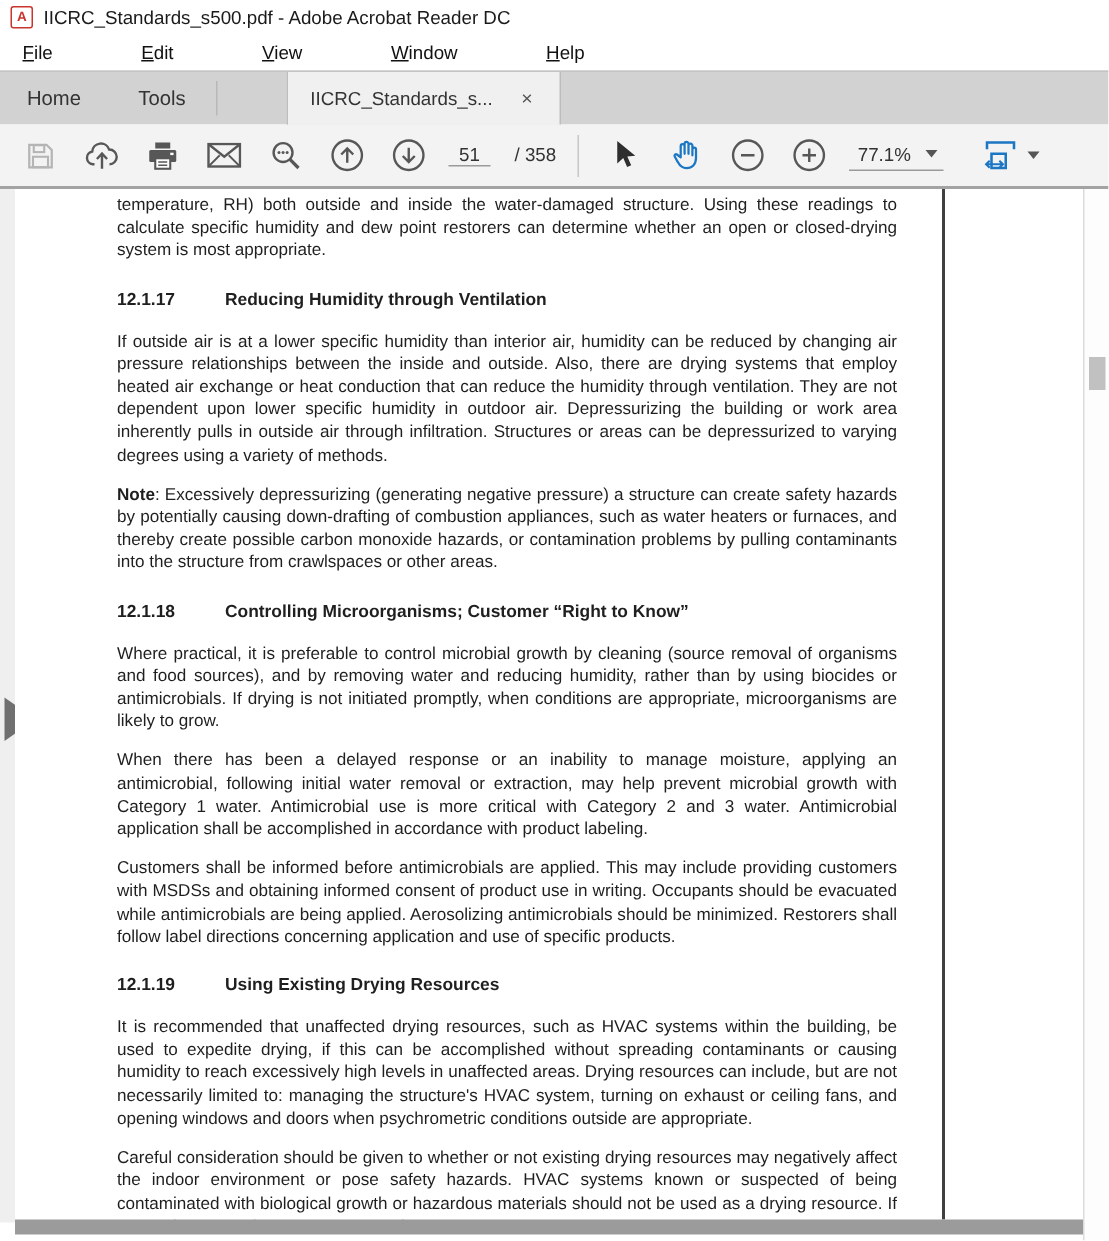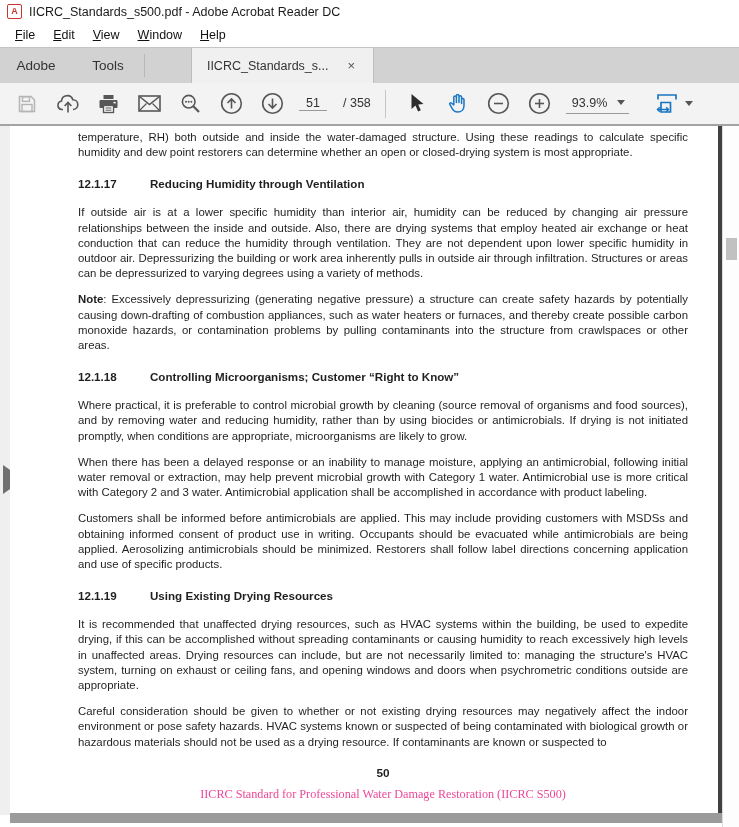--- a/index.html
+++ b/index.html
@@ -7,21 +7,21 @@
   body { font-family:"Liberation Sans", sans-serif; background:#fff; overflow:hidden; }
   .window { width:739px; height:827px; position:relative; background:#fff; }
 
   
   .titlebar { height:23px; display:flex; align-items:center; padding-left:7px; background:#fff; }
   .app-icon { width:15px; height:15px; margin-right:7px; position:relative; border:1.5px solid #c9342c; border-radius:2px; display:flex; align-items:center; justify-content:center; }
   .app-icon span { color:#c9342c; font-weight:bold; font-size:9px; line-height:1; }
   .titlebar .title { font-size:12.5px; color:#1a1a1a; }
 
   
-  .menubar { height:24px; display:flex; align-items:center; background:#fff; padding-left:6px; }
+  .menubar { height:24px; display:flex; align-items:center; background:#fff; padding-left:6px;gap:41px; }
   .menu-item { font-size:12.5px; color:#111; padding:3px 9px; cursor:default; }
 
   
   .tabbar { height:36px; background:#d2d2d2; display:flex; align-items:stretch; border-top:1px solid #c4c4c4; }
   .tab { display:flex; align-items:center; justify-content:center; font-size:13.5px; color:#333; }
   .tab-home { width:72px; }
   .tab-tools { width:72px; }
   .tab-sep { width:1px; background:#b8b8b8; margin:6px 0; }
   .tab-doc { width:183px; background:#f0f0f0; border-left:1px solid #bdbdbd; border-right:1px solid #bdbdbd; justify-content:center; gap:16px;margin-left:46px; }
   .tab-doc .tab-label { font-size:12.5px; color:#333; }
@@ -38,21 +38,21 @@
   .zoom-combo { display:flex; align-items:center; border-bottom:1px solid #9a9a9a; padding:2px 4px 3px 6px; margin-left:6px; flex:0 0 auto; }
   .zoom-value { font-size:12.5px; color:#333; margin-right:10px; }
   .caret { width:0; height:0; border-left:4px solid transparent; border-right:4px solid transparent; border-top:5px solid #555; flex:0 0 auto; }
   .fit-combo { display:flex; align-items:center; gap:6px; margin-left:26px; flex:0 0 auto; }
 
   
   .docarea { position:relative; height:701px; background:#fff; }
   .nav-strip { position:absolute; left:0; top:0; width:10px; height:689px; background:#efefef; }
   .nav-expand { position:absolute; left:1px; top:344px; width:13px; height:18px; background:transparent; border:none; padding:0; }
   .nav-expand .tri { width:0; height:0; border-top:7px solid transparent; border-bottom:7px solid transparent; border-left:10px solid #707070; }
-  .page { position:absolute; left:10px; top:0; width:712px; height:687px; background:#fff; border-right:4px solid #404040; overflow:hidden; padding:4px 30px 0 68px; }
+  .page { position:absolute; left:10px; top:0; width:620px; height:687px; background:#fff; border-right:2px solid #404040; overflow:hidden; padding:4px 30px 0 68px; }
   .canvas-strip { position:absolute; left:10px; top:687px; width:712px; height:10px; background:#9b9b9b; }
   .vscroll { position:absolute; right:0; top:0; width:17px; height:701px; background:#fdfdfd; border-left:1px solid #dcdcdc; }
   .vthumb { position:absolute; left:3px; top:112px; width:11px; height:22px; background:#c1c1c1; }
 
   
   .doc-para { font-size:11.4px; line-height:15.2px; color:#1f1f1f; text-align:justify; margin:11px 0; }
   .doc-para:first-child { margin-top:0; }
   .doc-heading { font-size:11.6px; font-weight:bold; color:#1f1f1f; margin:17px 0 15px 0; }
   .doc-heading .h-num { display:inline-block; min-width:72px; }
   .note-label { font-weight:bold; }
@@ -73,21 +73,21 @@
 
   <div class="menubar">
     <div class="menu-item"><u>F</u>ile</div>
     <div class="menu-item"><u>E</u>dit</div>
     <div class="menu-item"><u>V</u>iew</div>
     <div class="menu-item"><u>W</u>indow</div>
     <div class="menu-item"><u>H</u>elp</div>
   </div>
 
   <div class="tabbar">
-    <div class="tab tab-home">Adobe</div>
+    <div class="tab tab-home">Home</div>
     <div class="tab tab-tools">Tools</div>
     <div class="tab-sep"></div>
     <div class="tab tab-doc">
       <span class="tab-label">IICRC_Standards_s...</span>
       <span class="tab-close">×</span>
     </div>
   </div>
 
   <div class="toolbar">
     <div class="tbtn">
@@ -164,21 +164,21 @@
         </svg>
     </div>
     <div class="tbtn">
       <svg width="23" height="23" viewBox="0 0 23 23">
           <circle cx="11.5" cy="11.5" r="9.8" fill="none" stroke="#575757" stroke-width="1.6"></circle>
           <line x1="7" y1="11.5" x2="16" y2="11.5" stroke="#575757" stroke-width="1.6"></line>
           <line x1="11.5" y1="7" x2="11.5" y2="16" stroke="#575757" stroke-width="1.6"></line>
         </svg>
     </div>
     <div class="zoom-combo">
-      <span class="zoom-value">93.9%</span>
+      <span class="zoom-value">77.1%</span>
       <span class="caret"></span>
     </div>
     <div class="fit-combo">
       <svg width="24" height="21" viewBox="0 0 24 21" fill="none" stroke="#1b76c4" stroke-width="1.7">
           <path d="M3 6.5V2h18v4.5"></path>
           <path d="M6 9.5h9.5v9.5H6z"></path>
           <path d="M2.5 16.5h11M4.8 14.2l-2.4 2.3 2.4 2.3M11.2 14.2l2.4 2.3-2.4 2.3" stroke-width="1.4"></path>
         </svg>
       <span class="caret"></span>
     </div>

